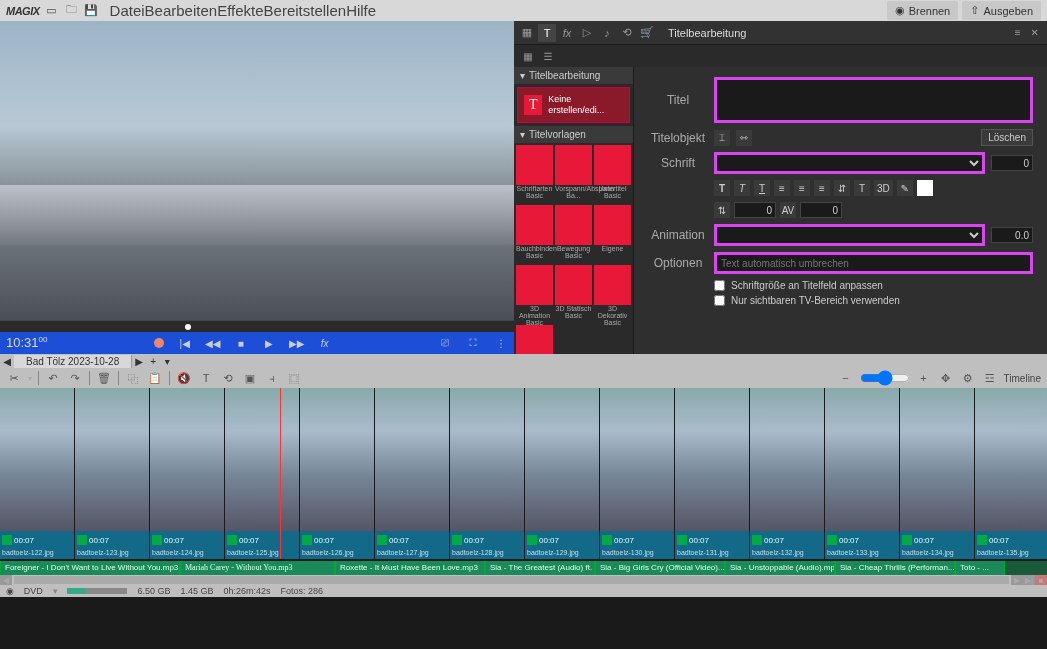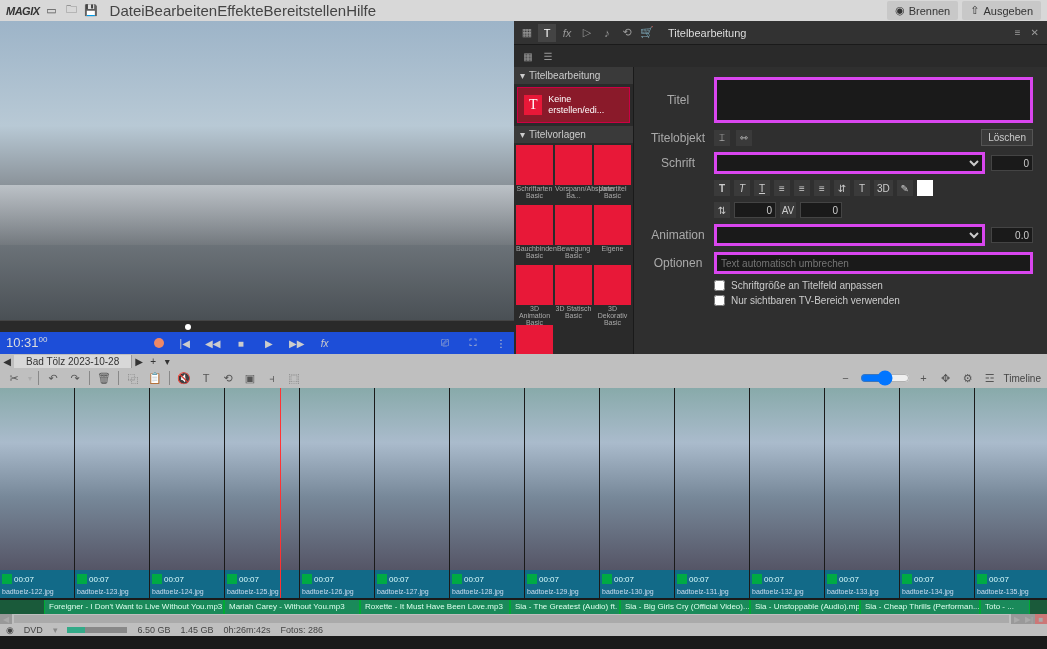--- a/index.html
+++ b/index.html
@@ -54,21 +54,21 @@
 .chk-row { display:flex; align-items:flex-end; gap:6px; margin-left:66px; font-size:10px; color:#ccc; margin-bottom:4px;}
 .chk-row input { width:11px; height:11px;}
 .tabbar { height:14px; background:#bfbfbf; display:flex; align-items:center; font-size:10px; color:#333;}
 .tabbar .tab { background:#d8d8d8; padding:1px 12px; border-right:1px solid #999;}
 .tabbar .tbtn { width:14px; text-align:center; cursor:pointer;}
 .toolbar { height:20px; background:#bfbfbf; display:flex; align-items:center; padding:0 6px; gap:6px;}
 .toolbar .tbtn { width:16px; height:16px; color:#555; cursor:pointer; display:flex; align-items:center; justify-content:center; font-size:11px;}
 .toolbar .sep { width:1px; height:14px; background:#888;}
 .toolbar .sp { flex:1;}
 .toolbar .lbl { font-size:10px; color:#444;}
-.storyboard { height:210px; background:#1a1a1a; display:flex; overflow:hidden; position:relative;}
+.storyboard { height:171px; background:#1a1a1a; display:flex; overflow:hidden; position:relative;}
 .sb-cursor { position:absolute; left:280px; top:-7px; bottom:0; width:0; border-left:1px solid #f33; z-index:5;}
 .sb-cursor::before { content:""; position:absolute; top:0; left:-5px; border:5px solid transparent; border-top:7px solid #e90;}
 .clip { flex:0 0 74px; display:flex; flex-direction:column; margin-right:1px;}
 .clip .thumb { flex:1; background: linear-gradient(to bottom, #8aa 0%, #abc 30%, #789 60%, #556 100%); }
 .clip .info { height:18px; background:#126a88; display:flex; align-items:center; gap:2px; padding:0 2px; font-size:8px; color:#dff;}
 .clip .info .film { width:10px; height:10px; background:#0a4; }
 .clip .fn { height:10px; background:#126a88; font-size:7px; color:#cde; padding:0 2px; overflow:hidden; white-space:nowrap;}
 .audio-row { height:16px; background:#1a5a3a; display:flex; position:relative; border-top:2px solid #1a1a1a;}
 .audio-seg { background:#1a8a5a; height:100%; border-left:1px solid #0a3; border-right:1px solid #0a3; font-size:8px; color:#dfe; padding:2px 4px; overflow:hidden; white-space:nowrap; position:relative;}
 .audio-seg::before,.audio-seg::after { content:""; position:absolute; top:0; width:8px; height:100%; }
@@ -414,22 +414,22 @@
       <div class="thumb"></div>
       <div class="info">
         <span class="film"></span>
         <span>00:07</span>
       </div>
       <div class="fn">badtoelz-135.jpg</div>
     </div>
   </div>
 
 <div class="audio-row" id="audio-row">
-    <div class="audio-seg" style="width: 180px; margin-left: 44px;">Foreigner - I Don't Want to Live Without You.mp3</div>
-    <div class="audio-seg" style="width: 136px;">Mariah Carey - Without You.mp3</div>
+    <div class="audio-seg" style="width: 180px;">Foreigner - I Don't Want to Live Without You.mp3</div>
+    <div class="audio-seg" style="width: 155px; font-family: Liberation Serif, serif;">Mariah Carey - Without You.mp3</div>
     <div class="audio-seg" style="width: 150px;">Roxette - It Must Have Been Love.mp3</div>
     <div class="audio-seg" style="width: 110px;">Sia - The Greatest (Audio) ft. K...</div>
     <div class="audio-seg" style="width: 130px;">Sia - Big Girls Cry (Official Video)....</div>
     <div class="audio-seg" style="width: 110px;">Sia - Unstoppable (Audio).mp3</div>
     <div class="audio-seg" style="width: 120px;">Sia - Cheap Thrills (Performan...</div>
     <div class="audio-seg" style="width: 50px;">Toto - ...</div>
   </div>
 
 <div class="hscroll">
   <span class="sbtn">◀</span>

